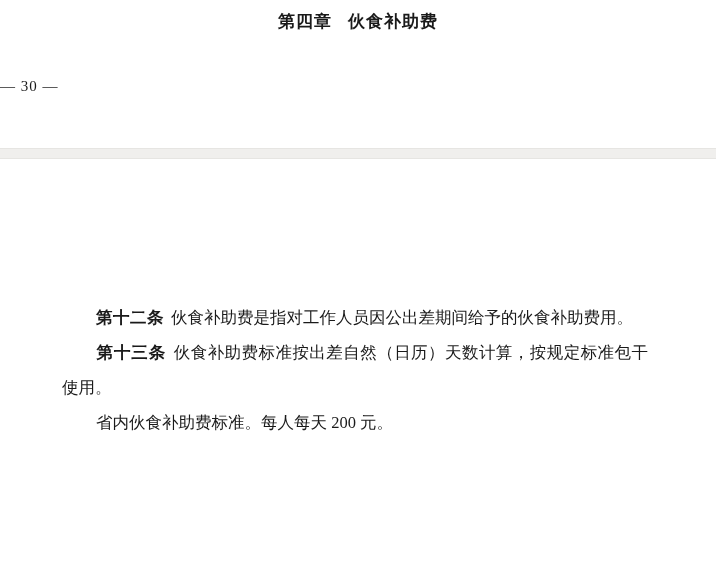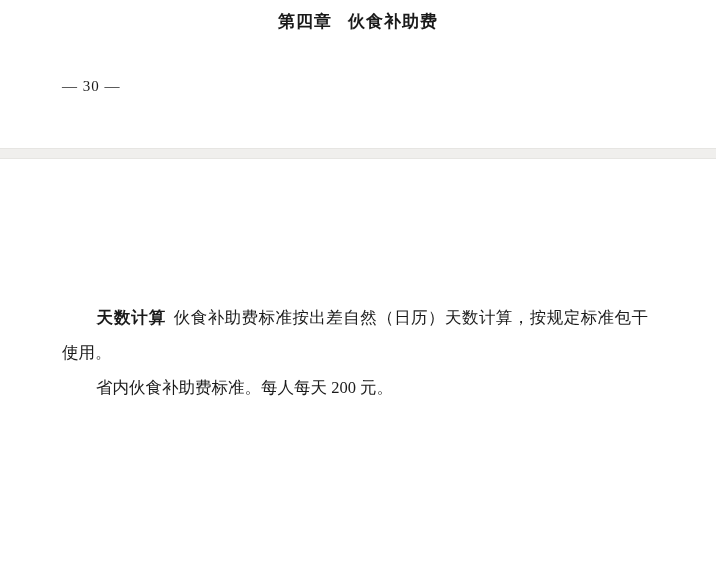--- a/index.html
+++ b/index.html
@@ -37,21 +37,20 @@
     padding-top: 4px;
     font-family: "Liberation Sans", "DejaVu Sans", sans-serif;
   }
   .chapter-heading .ch-title-gap {
     display: inline-block;
     width: 16px;
   }
 
   .page-number {
     margin: 0;
-    padding-left: 62px;
     padding-top: 45px;
     font-size: 15px;
     letter-spacing: 1px;
     color: #1a1a1a;
   }
 
   
   .separator {
     position: absolute;
     left: 0;
@@ -106,21 +105,22 @@
 
   <div class="top-block">
     <h1 class="chapter-heading"><span>第四章</span><span class="ch-title-gap"></span><span>伙食补助费</span></h1>
     <p class="page-number">— 30 —</p>
   </div>
 
   <div class="separator"></div>
 
   <div class="body-block">
 
+    <p class="para"><span class="indent"></span><span class="art-label">第十二条</span><span class="art-gap"></span><span>伙食补助费是指对工作人员因公出差期间给予的伙食补助费用。</span></p>
 
-    <p class="para"><span class="indent"></span><span class="art-label">天数计算</span><span class="art-gap"></span><span>伙食补助费标准按出差自然（日历）天数计算，按规定标准包干使用。</span></p>
+    <p class="para"><span class="indent"></span><span class="art-label">第十三条</span><span class="art-gap"></span><span>伙食补助费标准按出差自然（日历）天数计算，按规定标准包干使用。</span></p>
 
     <p class="para"><span class="indent"></span><span>省内伙食补助费标准。每人每天 200 元。</span></p>
 
 
   </div>
 
 </div>
 
 </body></html>

